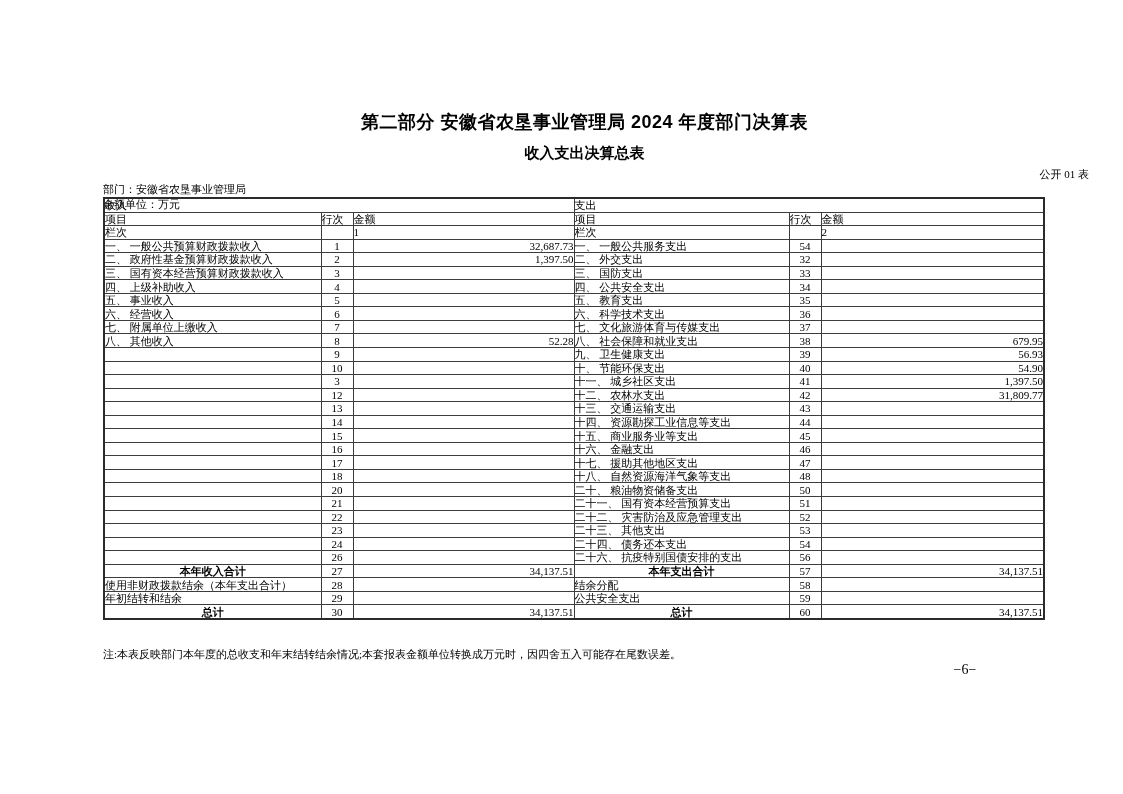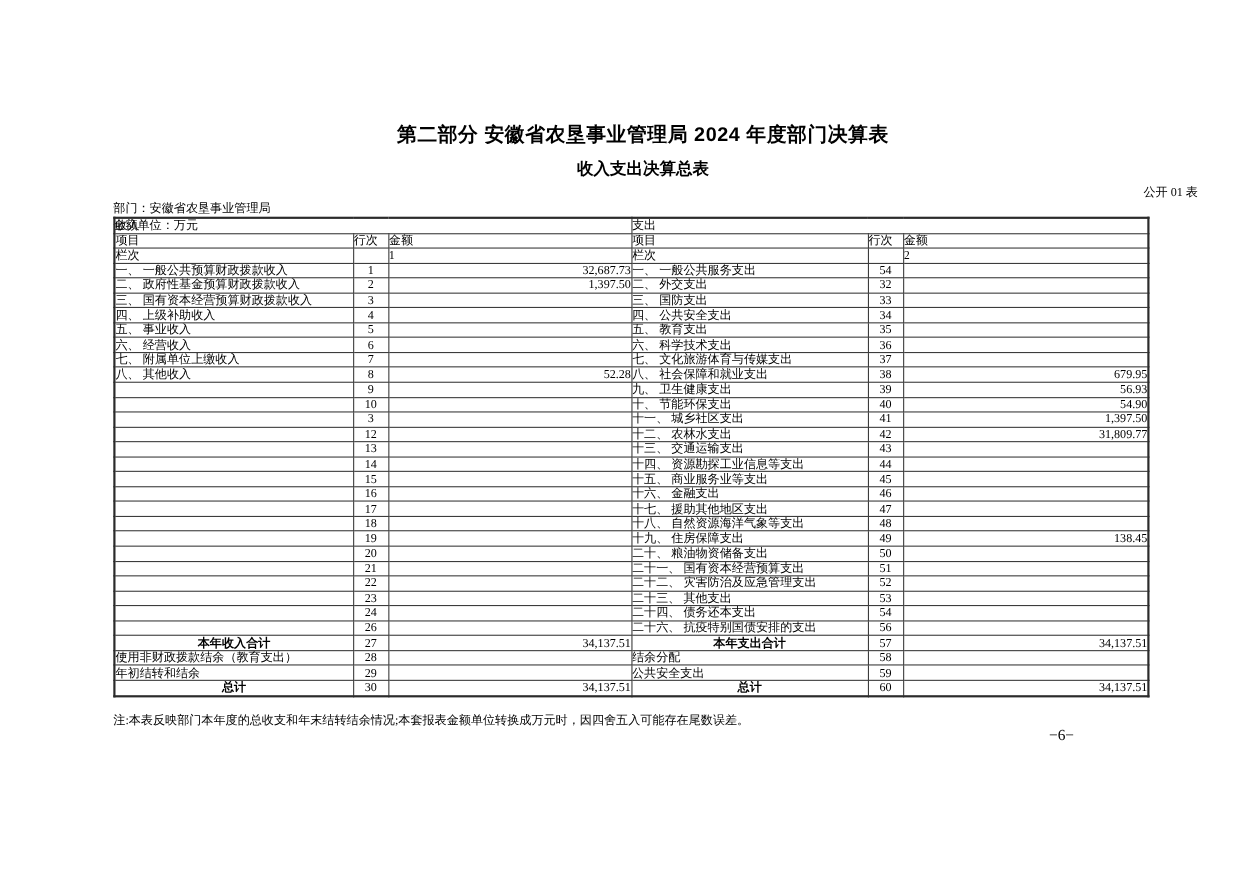--- a/index.html
+++ b/index.html
@@ -269,28 +269,20 @@
         <tr>
           <td class="item"></td>
           <td class="line">18</td>
           <td class="amount"></td>
           <td class="item">十八、 自然资源海洋气象等支出</td>
           <td class="line">48</td>
           <td class="amount"></td>
         </tr>
         <tr>
           <td class="item"></td>
-          <td class="line">19</td>
-          <td class="amount"></td>
-          <td class="item">十九、 住房保障支出</td>
-          <td class="line">49</td>
-          <td class="amount">138.45</td>
-        </tr>
-        <tr>
-          <td class="item"></td>
           <td class="line">20</td>
           <td class="amount"></td>
           <td class="item">二十、 粮油物资储备支出</td>
           <td class="line">50</td>
           <td class="amount"></td>
         </tr>
         <tr>
           <td class="item"></td>
           <td class="line">21</td>
           <td class="amount"></td>
@@ -332,21 +324,21 @@
         </tr>
         <tr class="emph">
           <td class="item">本年收入合计</td>
           <td class="line">27</td>
           <td class="amount">34,137.51</td>
           <td class="item">本年支出合计</td>
           <td class="line">57</td>
           <td class="amount">34,137.51</td>
         </tr>
         <tr>
-          <td class="item">使用非财政拨款结余（教育支出）</td>
+          <td class="item">使用非财政拨款结余（本年支出合计）</td>
           <td class="line">28</td>
           <td class="amount"></td>
           <td class="item">结余分配</td>
           <td class="line">58</td>
           <td class="amount"></td>
         </tr>
         <tr>
           <td class="item">年初结转和结余</td>
           <td class="line">29</td>
           <td class="amount"></td>

